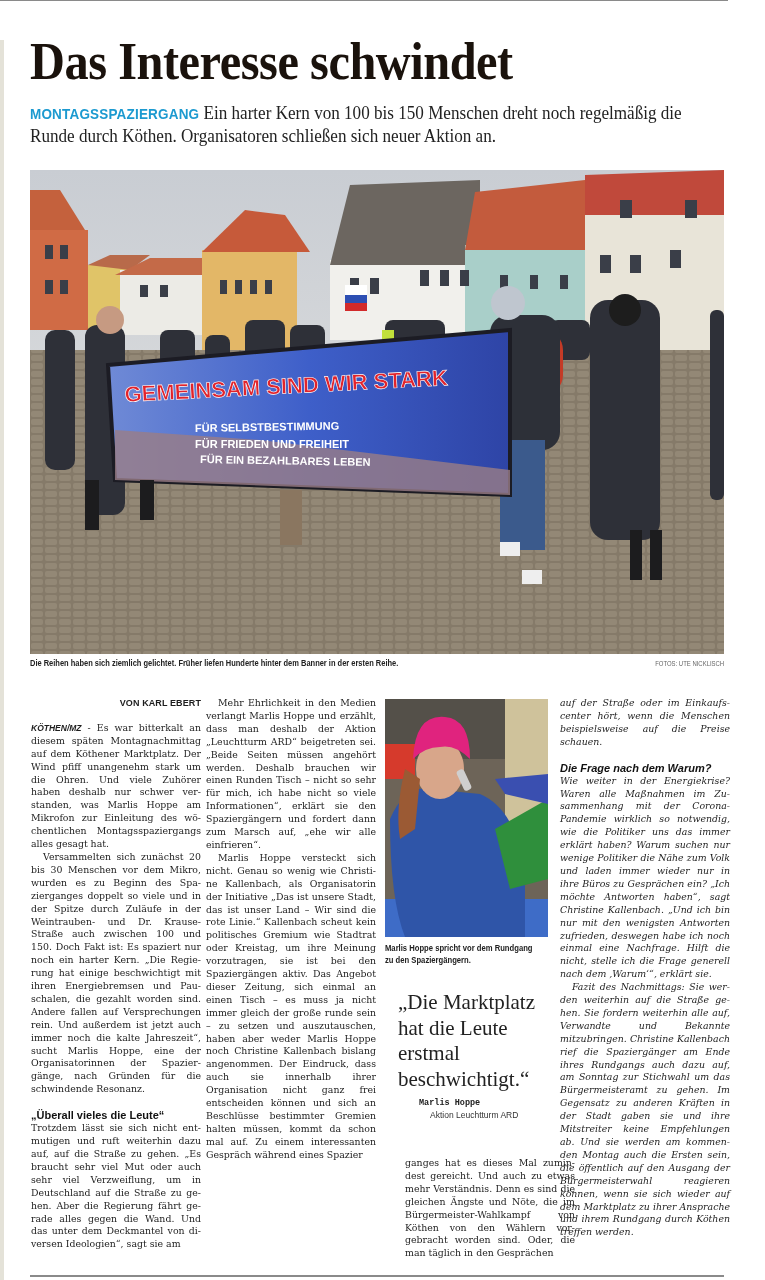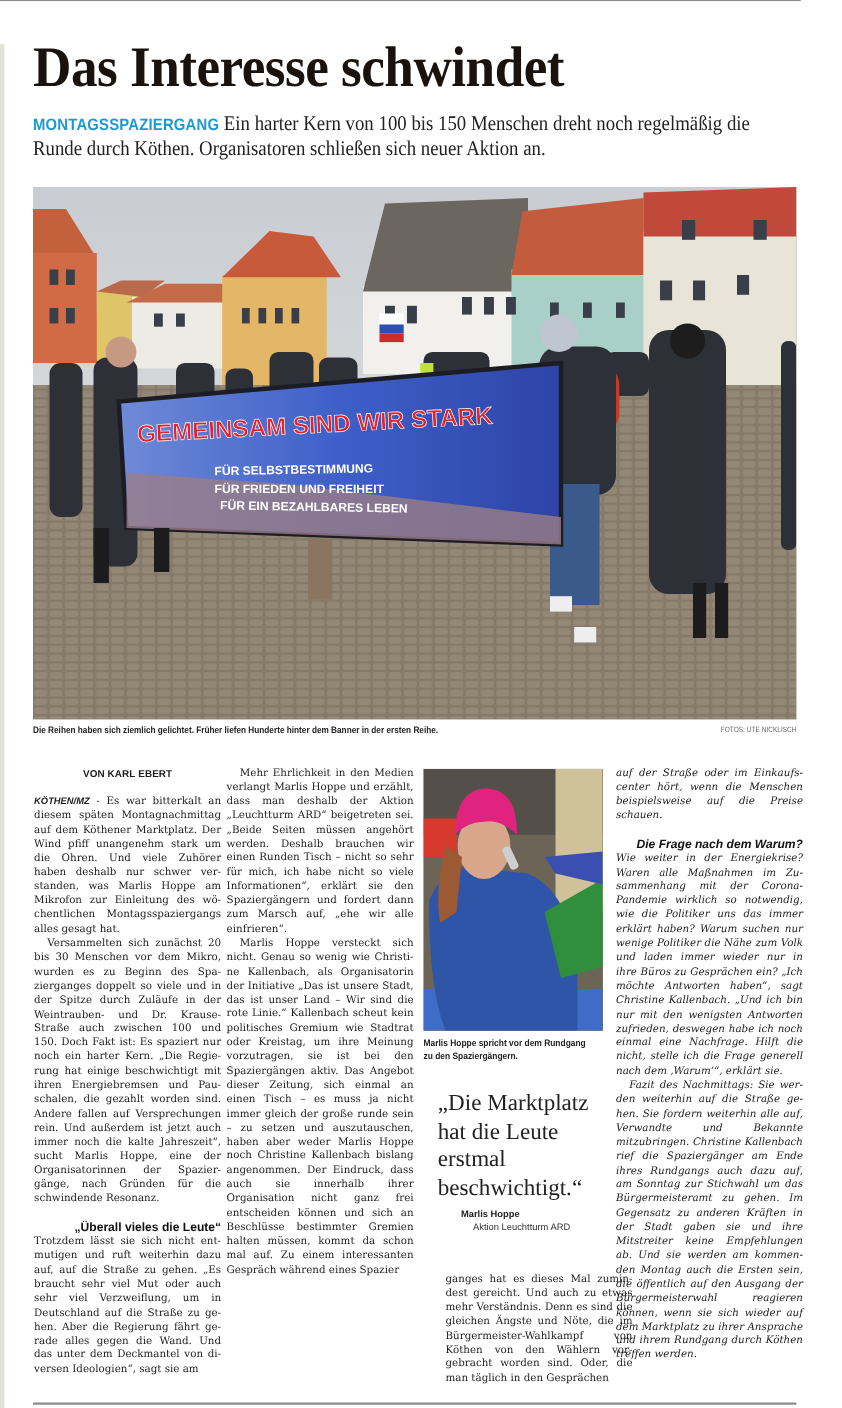--- a/index.html
+++ b/index.html
@@ -47,26 +47,26 @@
   
   .col {
     position: absolute; top: 697px; width: 170px;
     font-family: "DejaVu Serif", serif; font-size: 9.4px; line-height: 12.9px; color: #1d1d1d;
     text-align: justify; hyphens: manual;
   }
   .col p { margin: 0; text-indent: 0; }
   .col p.ind { text-indent: 12px; }
   .byline {
     font-family: "Liberation Sans", sans-serif; font-weight: 700; font-size: 9px;
-    letter-spacing: 0.1px; margin-bottom: 12px !important; text-align: center;
+    letter-spacing: 0.1px; margin-bottom: 12px !important; text-align: right;
   }
   .dateline { font-family: "Liberation Sans", sans-serif; font-weight: 700; font-size: 8.5px; font-style: italic; }
   .subhead {
     font-family: "Liberation Sans", sans-serif; font-weight: 700; font-size: 11px;
-    line-height: 14px; margin-top: 12px !important; text-align: right; color: #111;
+    line-height: 14px; margin-top: 12px !important; text-align: left; color: #111;
   }
   .col-1 { left: 31px; }
   .col-2 { left: 206px; }
   .col-3 { left: 385px; margin-left: 20px; }
   .col-4 { left: 560px; font-style: italic; }
 
   
   .photo-inset {
     position: absolute; left: 385px; top: 699px; width: 163px; height: 238px; overflow: hidden;
     background: #6e6558;
@@ -75,21 +75,21 @@
     position: absolute; left: 385px; top: 942px; width: 170px;
     font-family: "Liberation Sans", sans-serif; font-size: 8.5px; line-height: 12px; font-weight: 700;
     color: #222; transform: scaleX(0.9); transform-origin: left top;
   }
   .pullquote {
     position: absolute; left: 398px; top: 990px; width: 160px;
     font-family: "Liberation Serif", serif; font-size: 21px; line-height: 25.5px; color: #222;
   }
   .pq-author {
     position: absolute; left: 398px; top: 1098px;
-    font-family: Liberation Sans, sans-serif; font-weight: 700; font-size: 8.5px; color: #222; padding-left: 21px;
+    font-family: Liberation Mono, monospace; font-weight: 700; font-size: 8.5px; color: #222; padding-left: 21px;
   }
   .pq-role {
     position: absolute; left: 398px; top: 1110px;
     font-family: "Liberation Sans", sans-serif; font-size: 8.5px; color: #333; margin-left: 32px;
   }
   .col-3b { top: 1157px; }
 </style>
 </head>
 <body>
 

